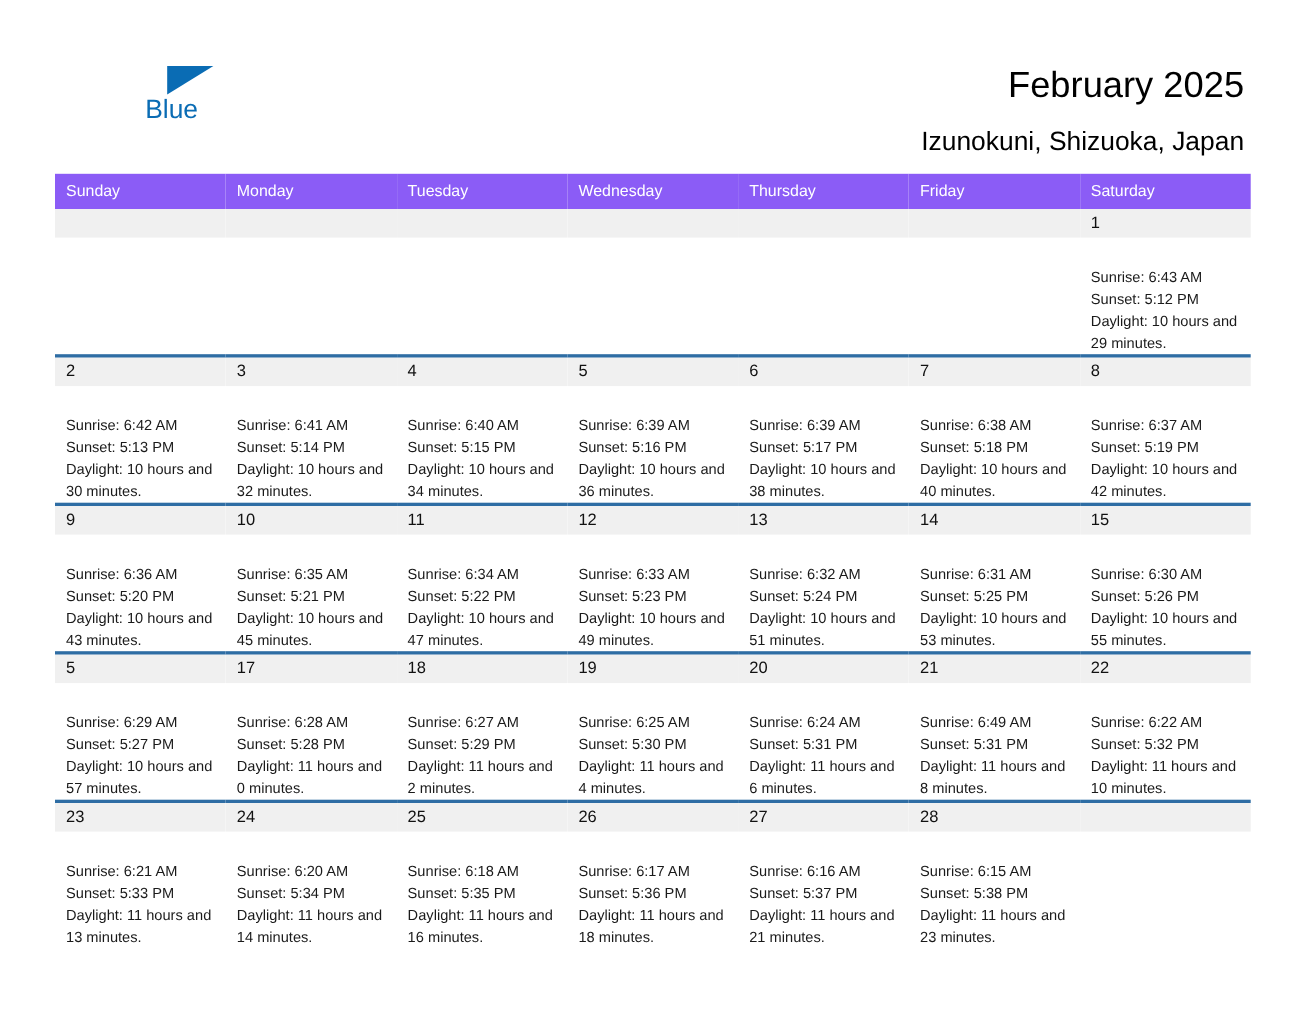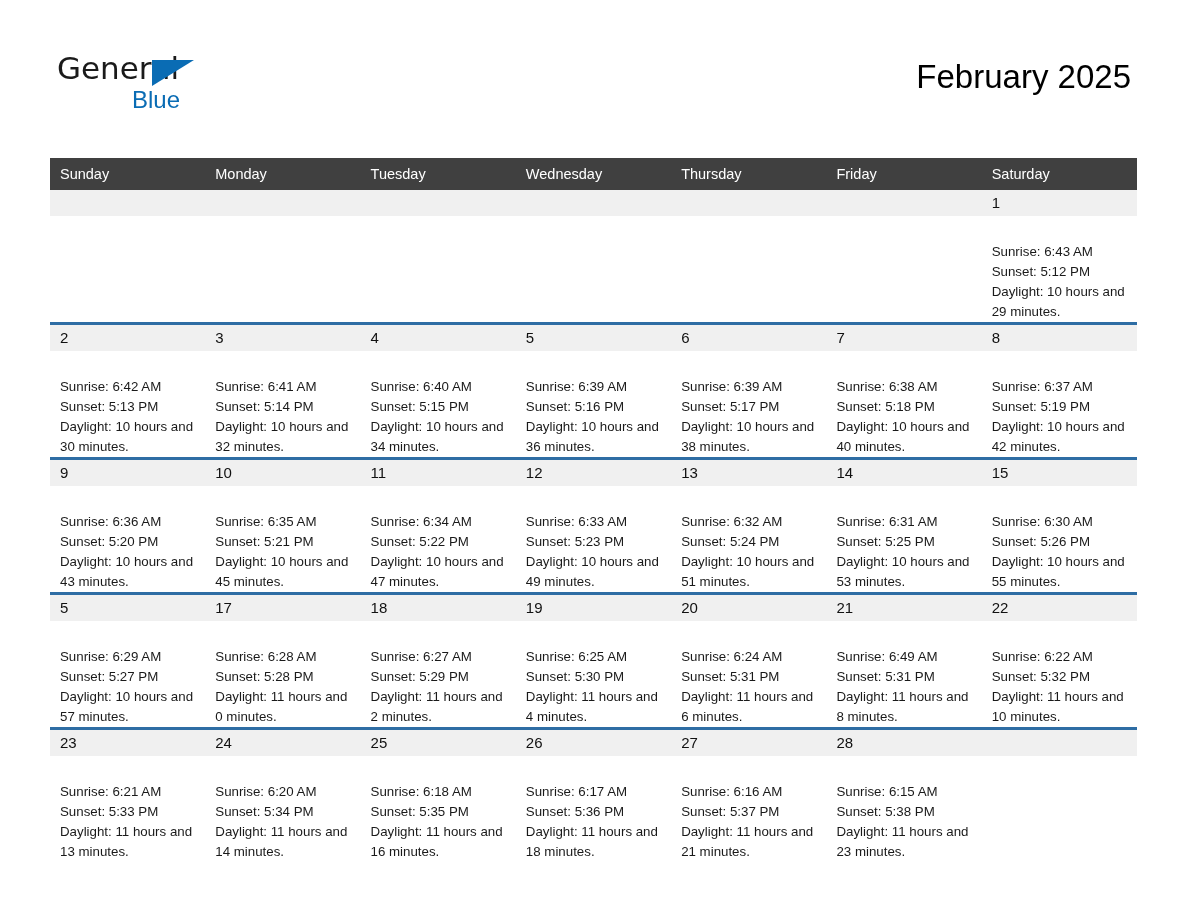--- a/index.html
+++ b/index.html
@@ -95,21 +95,21 @@
     left: 50px;
     top: 158px;
     width: 1087px;
   }
   .cal-table {
     width: 1087px;
     border-collapse: collapse;
     table-layout: fixed;
   }
   .cal-table th {
-    background: #404040;
+    background: #8b5cf6;
     color: #ffffff;
     font-size: 14.5px;
     font-weight: 400;
     text-align: left;
     padding: 8px 0 8px 10px;
     height: 16px;
     border: none;
   }
   .cal-table td {
     vertical-align: top;
@@ -151,26 +151,26 @@
   }
 </style>
 </head>
 <body>
 
 <div class="page">
 
   <div class="header">
 
     <div class="logo">
-      <span class="logo-general">General</span>
       <span class="logo-triangle"></span>
       <span class="logo-blue">Blue</span>
     </div>
 
     <div class="title">February 2025</div>
+    <div class="subtitle">Izunokuni, Shizuoka, Japan</div>
   </div>
 
   <div class="calendar">
     <table class="cal-table">
       <thead>
         <tr>
           <th>Sunday</th>
           <th>Monday</th>
           <th>Tuesday</th>
           <th>Wednesday</th>

